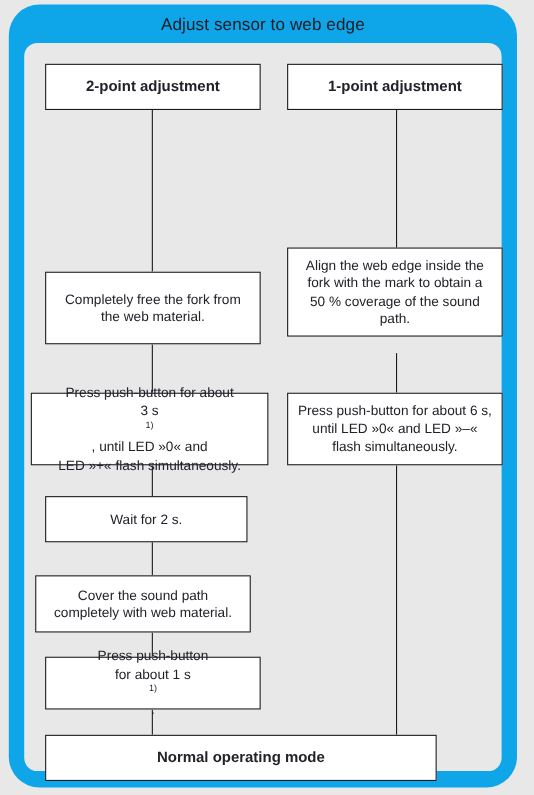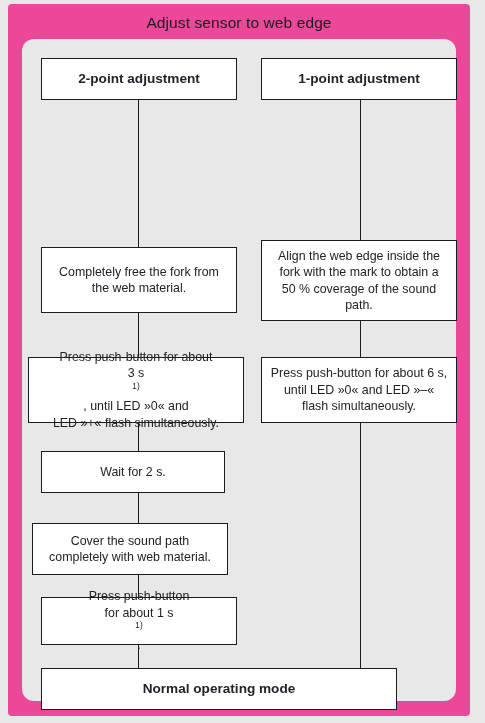--- a/index.html
+++ b/index.html
@@ -14,22 +14,22 @@
     overflow: hidden;
   }
 
   
   #figure-frame {
     position: absolute;
     left: 8px;
     top: 4px;
     width: 462px;
     height: 712px;
-    background: #ec4899;
-    border-radius: 4px;
+    background: #0ea5e9;
+    border-radius: 28px;
     box-sizing: border-box;
   }
 
   
   #figure-title {
     position: absolute;
     left: 0;
     top: 10px;
     width: 462px;
     text-align: center;
@@ -94,21 +94,21 @@
     font-size: 0.66em;
     vertical-align: super;
     line-height: 0;
   }
 
   
   #box-left-header   { left: 19px;  top: 19px;  width: 196px; height: 39px; }
   #box-right-header  { left: 239px; top: 19px;  width: 196px; height: 39px; }
 
   #box-left-1        { left: 19px;  top: 208px; width: 196px; height: 66px; }
-  #box-right-1       { left: 239px; top: 201px; width: 196px; height: 81px; }
+  #box-right-1       { left: 239px; top: 186px; width: 196px; height: 81px; }
 
   #box-left-2        { left: 6px;  top: 318px; width: 216px; height: 66px; justify-content: center; }
   #box-right-2       { left: 239px; top: 318px; width: 196px; height: 66px; }
 
   #box-left-3        { left: 19px;  top: 412px; width: 184px; height: 38px; }
   #box-left-4        { left: 10px;  top: 484px; width: 196px; height: 52px; align-items: center; }
   #box-left-5        { left: 19px;  top: 558px; width: 196px; height: 48px; }
 
   #box-terminal      { left: 19px;  top: 629px; width: 356px; height: 32px; }
 </style>

